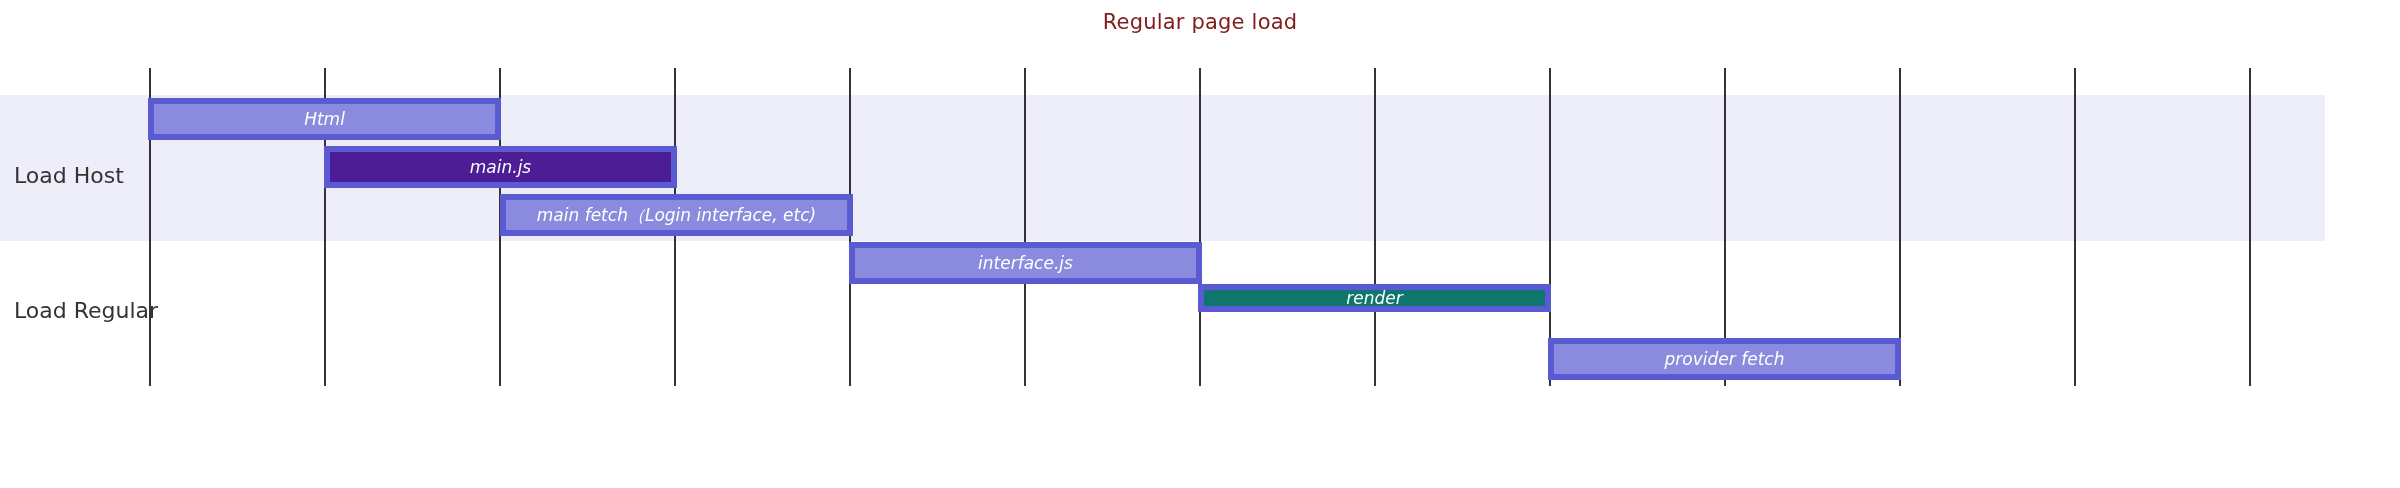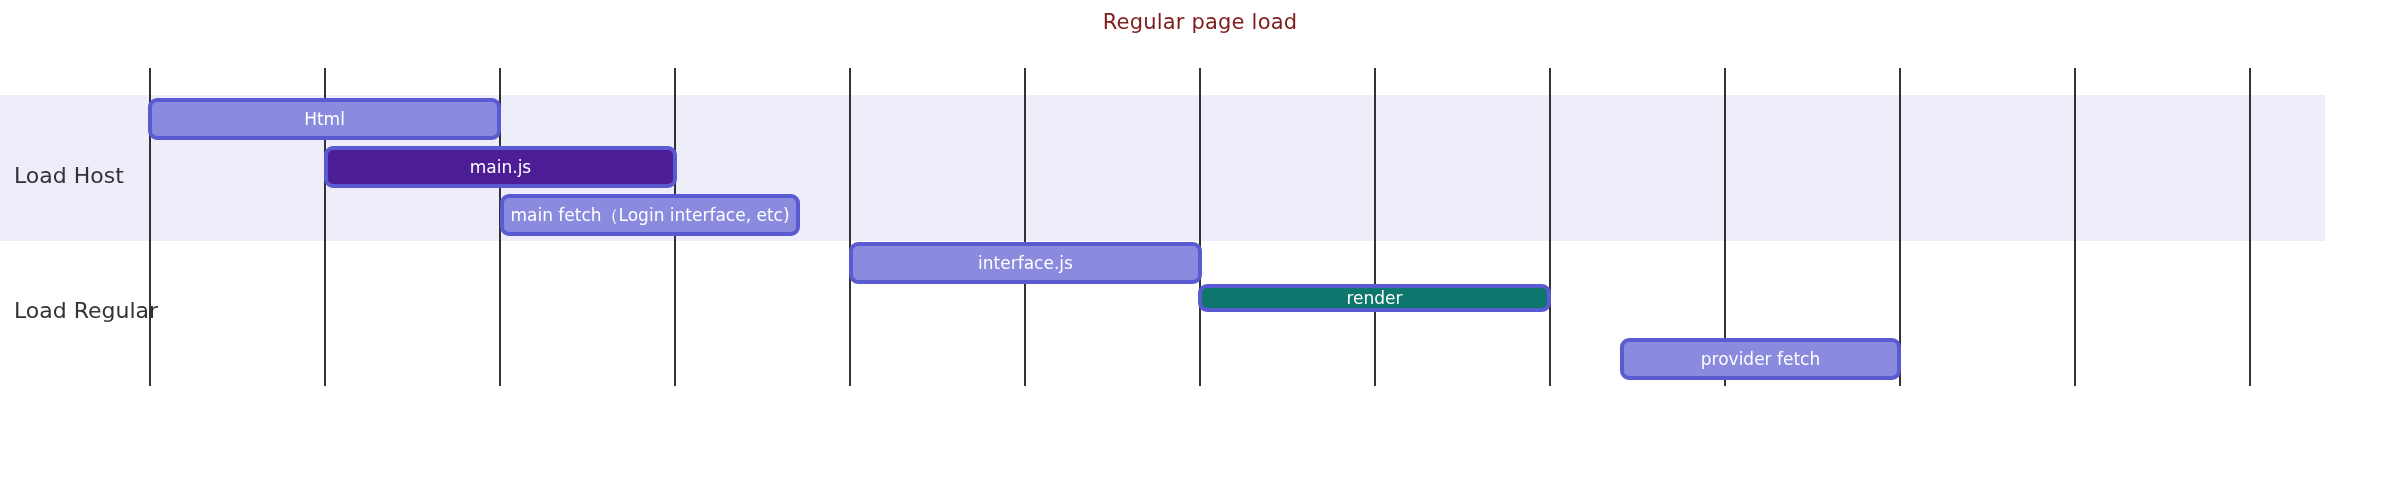--- a/index.html
+++ b/index.html
@@ -50,25 +50,26 @@
     font-size: 22px;
     color: #333333;
     white-space: nowrap;
   }
 
   
   .task-bar {
     position: absolute;
     box-sizing: border-box;
     background: #8a8ade;
-    border: 4px solid #0f172a;
-    border-radius: 9px;
+    border: 6px solid #0f172a;
+    border-radius: 0;
     display: flex;
     align-items: center;
     justify-content: center;
+    font-style: italic;
   }
   .task-label {
     font-size: 17px;
     color: #ffffff;
     white-space: nowrap;
     line-height: 1;
     pointer-events: none;
   }
 </style>
 </head>
@@ -103,27 +104,27 @@
       <div class="section-label" style="left: 14px; top: 298px; color: rgb(51, 51, 51);">Load Regular</div>
     </div>
 
   <div id="task-layer">
       <div class="task-bar" style="left: 148px; top: 98px; width: 353px; height: 42px; background: rgb(138, 138, 222); border-color: rgb(90, 90, 210);">
         <span class="task-label" style="color: rgb(255, 255, 255);">Html</span>
       </div>
       <div class="task-bar" style="left: 324px; top: 146px; width: 353px; height: 42px; background: #4c1d95; border-color: rgb(90, 90, 210);">
         <span class="task-label" style="color: rgb(255, 255, 255);">main.js</span>
       </div>
-      <div class="task-bar" style="left: 500px; top: 194px; width: 300px; height: 42px; background: rgb(138, 138, 222); border-color: rgb(90, 90, 210);">
+      <div class="task-bar" style="left: 500px; top: 194px; width: 353px; height: 42px; background: rgb(138, 138, 222); border-color: rgb(90, 90, 210);">
         <span class="task-label" style="color: rgb(255, 255, 255);">main fetch（Login interface, etc)</span>
       </div>
       <div class="task-bar" style="left: 849px; top: 242px; width: 353px; height: 42px; background: rgb(138, 138, 222); border-color: rgb(90, 90, 210);">
         <span class="task-label" style="color: rgb(255, 255, 255);">interface.js</span>
       </div>
       <div class="task-bar" style="left: 1198px; top: 284px; width: 353px; height: 28px; background: #0f766e; border-color: rgb(90, 90, 210);">
         <span class="task-label" style="color: rgb(255, 255, 255);">render</span>
       </div>
-      <div class="task-bar" style="left: 1620px; top: 338px; width: 281px; height: 42px; background: rgb(138, 138, 222); border-color: rgb(90, 90, 210);">
+      <div class="task-bar" style="left: 1548px; top: 338px; width: 353px; height: 42px; background: rgb(138, 138, 222); border-color: rgb(90, 90, 210);">
         <span class="task-label" style="color: rgb(255, 255, 255);">provider fetch</span>
       </div>
     </div>
 
 </div>
 
 </body></html>

